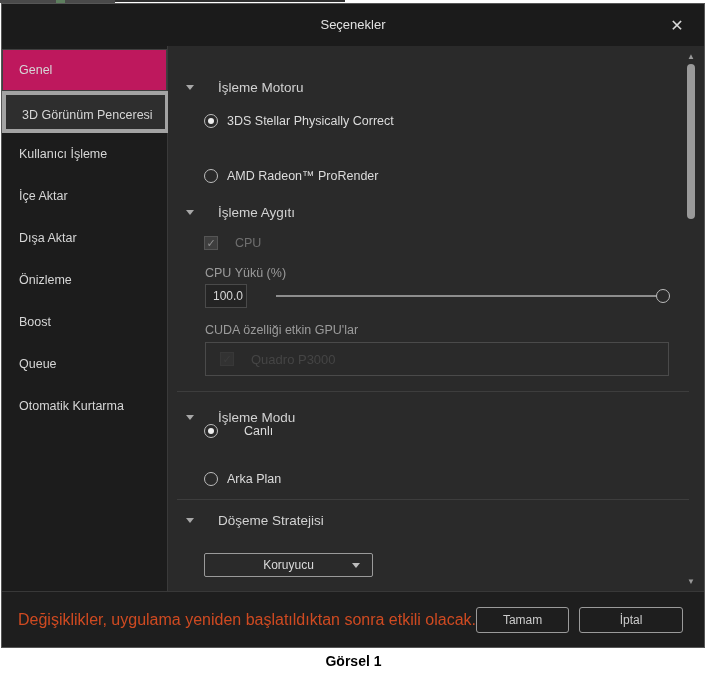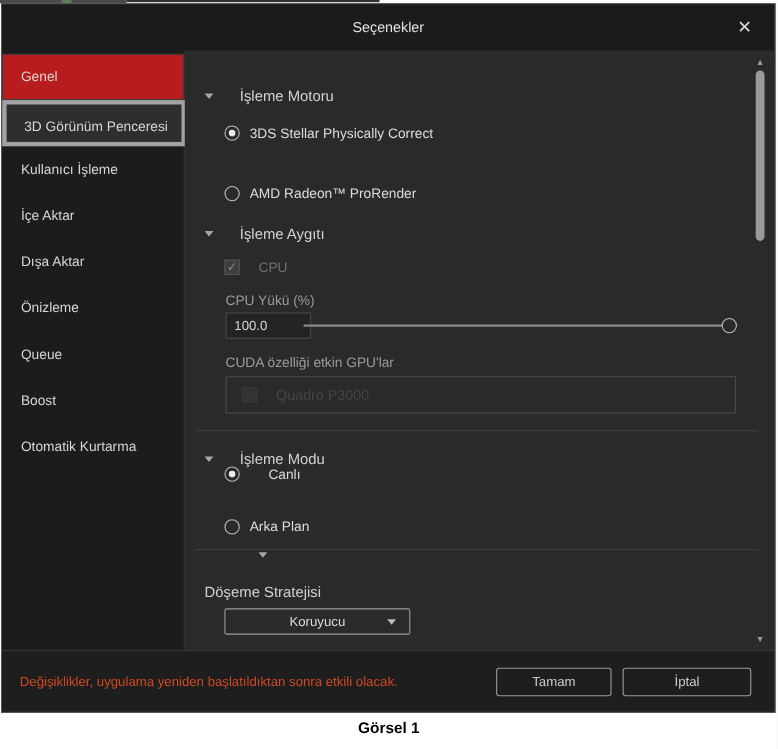--- a/index.html
+++ b/index.html
@@ -23,21 +23,21 @@
   .close-btn { position:absolute; right:12px; top:0; width:30px; height:42px; display:flex;
                align-items:center; justify-content:center; color:#d8d8d8; font-size:16px;
                cursor:default; font-weight:300; }
 
   
   .body { position:absolute; top:42px; left:0; right:0; height:546px; display:flex; }
 
   .sidebar { width:166px; background:#1c1c1c; border-right:1px solid #3a3a3a; padding-top:3px; }
   .side-item { height:42px; line-height:40px; padding-left:16px; color:#d6d6d6; font-size:12.5px;
                border:1px solid transparent; white-space:nowrap; }
-  .side-item.boxed { background:#b91c1c; border:1px solid #3f3f3f; }
+  .side-item.boxed { background:#be185d; border:1px solid #3f3f3f; }
   .side-item.selected { background:#2e2e2e; border:4px solid #a3a3a3; width:167px; }
 
   .content { position:relative; flex:1; background:#2a2a2a; overflow:hidden; }
 
   .section-header { position:absolute; left:18px; display:flex; align-items:center; gap:24px;
                     color:#d2d2d2; font-size:13.5px; }
   .tri-down { width:0; height:0; border-left:4px solid transparent; border-right:4px solid transparent;
               border-top:5px solid #a8a8a8; }
 
   .radio-row { position:absolute; left:36px; display:flex; align-items:center; gap:9px; height:18px; }
@@ -46,21 +46,21 @@
   .radio.sel::after { content:""; position:absolute; left:3px; top:3px; width:6px; height:6px;
                       border-radius:50%; background:#ededed; }
   .radio-label { color:#dcdcdc; font-size:12.5px; white-space:nowrap; }
 
   .check-row { position:absolute; left:36px; display:flex; align-items:center; gap:17px; height:16px; }
   .checkbox { width:14px; height:14px; background:#3e3e3e; border:1px solid #555; color:#8f8f8f;
               font-size:11px; line-height:12px; text-align:center; flex:0 0 auto; }
   .check-row .cb-label { color:#6f6f6f; font-size:12.5px; }
 
   .field-label { position:absolute; left:37px; color:#9b9b9b; font-size:12.5px; white-space:nowrap; }
-  .num-input { position:absolute; left:37px; width:78px; height:24px; background:#242424;
+  .num-input { position:absolute; left:37px; width:42px; height:24px; background:#242424;
                border:1px solid #4a4a4a; color:#d6d6d6; font-size:12px; padding-left:7px;
                font-family:"Liberation Sans", sans-serif; }
   .slider { position:absolute; left:108px; width:394px; height:14px; }
   .slider .track { position:absolute; left:0; right:8px; top:6px; height:2px; background:#8d8d8d; }
   .slider .handle { position:absolute; right:0; top:0; width:14px; height:14px; border-radius:50%;
                     border:1px solid #bcbcbc; background:#2a2a2a; }
 
   .gpu-box { position:absolute; left:37px; width:464px; height:34px; border:1px solid #4a4a4a;
              display:flex; align-items:center; gap:17px; padding-left:14px; }
   .checkbox.dim { background:#323232; border-color:#383838; color:#3c3c3c; }
@@ -76,21 +76,21 @@
   
   .scroll-up, .scroll-down { position:absolute; right:6px; width:14px; text-align:center;
                              color:#9a9a9a; font-size:8px; }
   .scroll-up { top:6px; } .scroll-down { bottom:6px; }
   .scroll-thumb { position:absolute; right:9px; top:18px; width:8px; height:155px;
                   background:#9a9a9a; border-radius:4px; }
 
   
   .footer { position:absolute; left:0; right:0; bottom:0; height:56px; background:#1e1e1e;
             border-top:1px solid #383838; display:flex; align-items:center; }
-  .warning { margin-left:16px; font-size:12px; flex:1; white-space:nowrap; }
+  .warning { margin-left:16px; font-size:16px; flex:1; white-space:nowrap; }
   .btn { height:26px; border:1px solid #9a9a9a; border-radius:3px; background:transparent;
          color:#cccccc; font-size:12px; font-family:"Liberation Sans", sans-serif; }
   .btn.ok { width:105px; margin-right:10px; }
   .btn.cancel { width:117px; margin-right:21px; }
 
   .caption { position:absolute; left:0; right:0; top:653px; text-align:center; color:#000;
              font-size:14px; font-weight:bold; }
 </style>
 </head>
 <body>
@@ -111,22 +111,22 @@
 
     <div class="body">
 
       <div class="sidebar">
         <div class="side-item boxed">Genel</div>
         <div class="side-item selected">3D Görünüm Penceresi</div>
         <div class="side-item">Kullanıcı İşleme</div>
         <div class="side-item">İçe Aktar</div>
         <div class="side-item">Dışa Aktar</div>
         <div class="side-item">Önizleme</div>
+        <div class="side-item">Boost</div>
         <div class="side-item">Queue</div>
-        <div class="side-item">Boost</div>
         <div class="side-item">Otomatik Kurtarma</div>
       </div>
 
       <div class="content">
 
         <div class="section-header" style="top:34px;">
           <span class="tri-down"></span>
           <span>İşleme Motoru</span>
         </div>
         <div class="radio-row" style="top:66px;">
@@ -166,21 +166,21 @@
         <div class="radio-row" style="top:376px;gap:26px;">
           <span class="radio sel"></span>
           <span class="radio-label">Canlı</span>
         </div>
         <div class="radio-row" style="top:424px;">
           <span class="radio"></span>
           <span class="radio-label">Arka Plan</span>
         </div>
         <div class="separator" style="top:453px;"></div>
 
-        <div class="section-header" style="top:456px;flex-direction:column;">
+        <div class="section-header" style="top:467px;">
           <span class="tri-down"></span>
           <span>Döşeme Stratejisi</span>
         </div>
         <div class="dropdown" style="top:507px;">
           <span>Koruyucu</span>
           <span class="tri-down"></span>
         </div>
 
         <div class="scroll-up">▲</div>
         <div class="scroll-thumb"></div>

